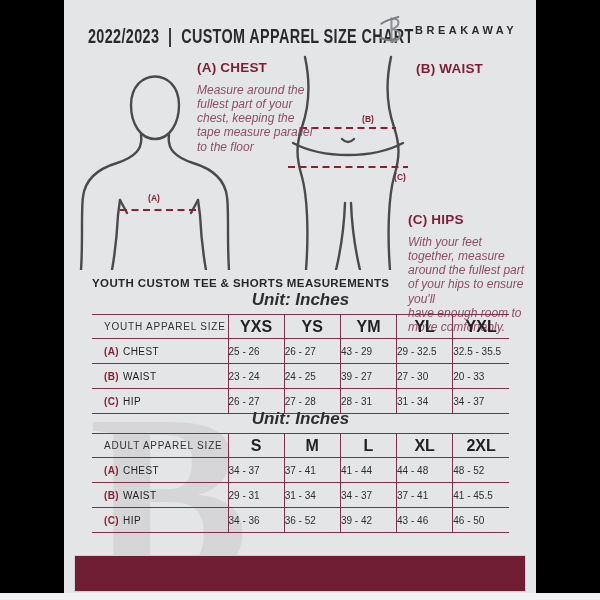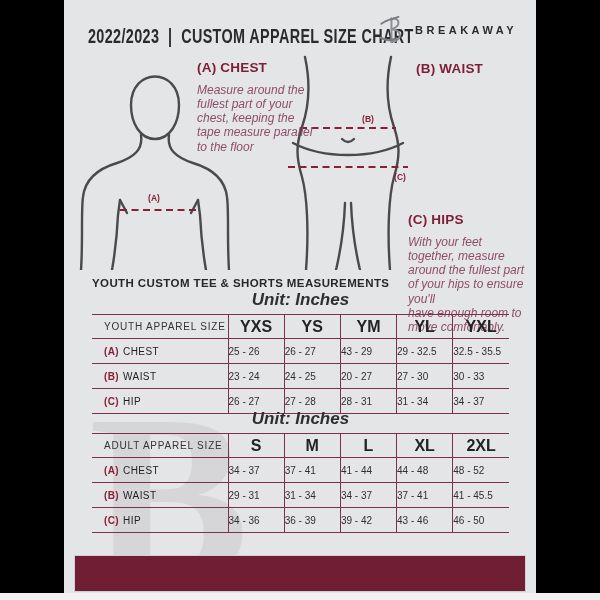--- a/index.html
+++ b/index.html
@@ -143,23 +143,23 @@
             <td>25 - 26</td>
             <td>26 - 27</td>
             <td>43 - 29</td>
             <td>29 - 32.5</td>
             <td>32.5 - 35.5</td>
           </tr>
           <tr>
             <td class="label-cell"><span class="pfx">(B)</span><span class="lbl">WAIST</span></td>
             <td>23 - 24</td>
             <td>24 - 25</td>
-            <td>20 - 27</td>
+            <td>39 - 27</td>
             <td>27 - 30</td>
-            <td>30 - 33</td>
+            <td>20 - 33</td>
           </tr>
           <tr>
             <td class="label-cell"><span class="pfx">(C)</span><span class="lbl">HIP</span></td>
             <td>26 - 27</td>
             <td>27 - 28</td>
             <td>28 - 31</td>
             <td>31 - 34</td>
             <td>34 - 37</td>
           </tr>
         </tbody>
@@ -192,21 +192,21 @@
             <td class="label-cell"><span class="pfx">(B)</span><span class="lbl">WAIST</span></td>
             <td>29 - 31</td>
             <td>31 - 34</td>
             <td>34 - 37</td>
             <td>37 - 41</td>
             <td>41 - 45.5</td>
           </tr>
           <tr>
             <td class="label-cell"><span class="pfx">(C)</span><span class="lbl">HIP</span></td>
             <td>34 - 36</td>
-            <td>36 - 39</td>
+            <td>36 - 52</td>
             <td>39 - 42</td>
             <td>43 - 46</td>
             <td>46 - 50</td>
           </tr>
         </tbody>
       </table>
     </div>
 
     <div class="footer-bar"></div>
   </div>

